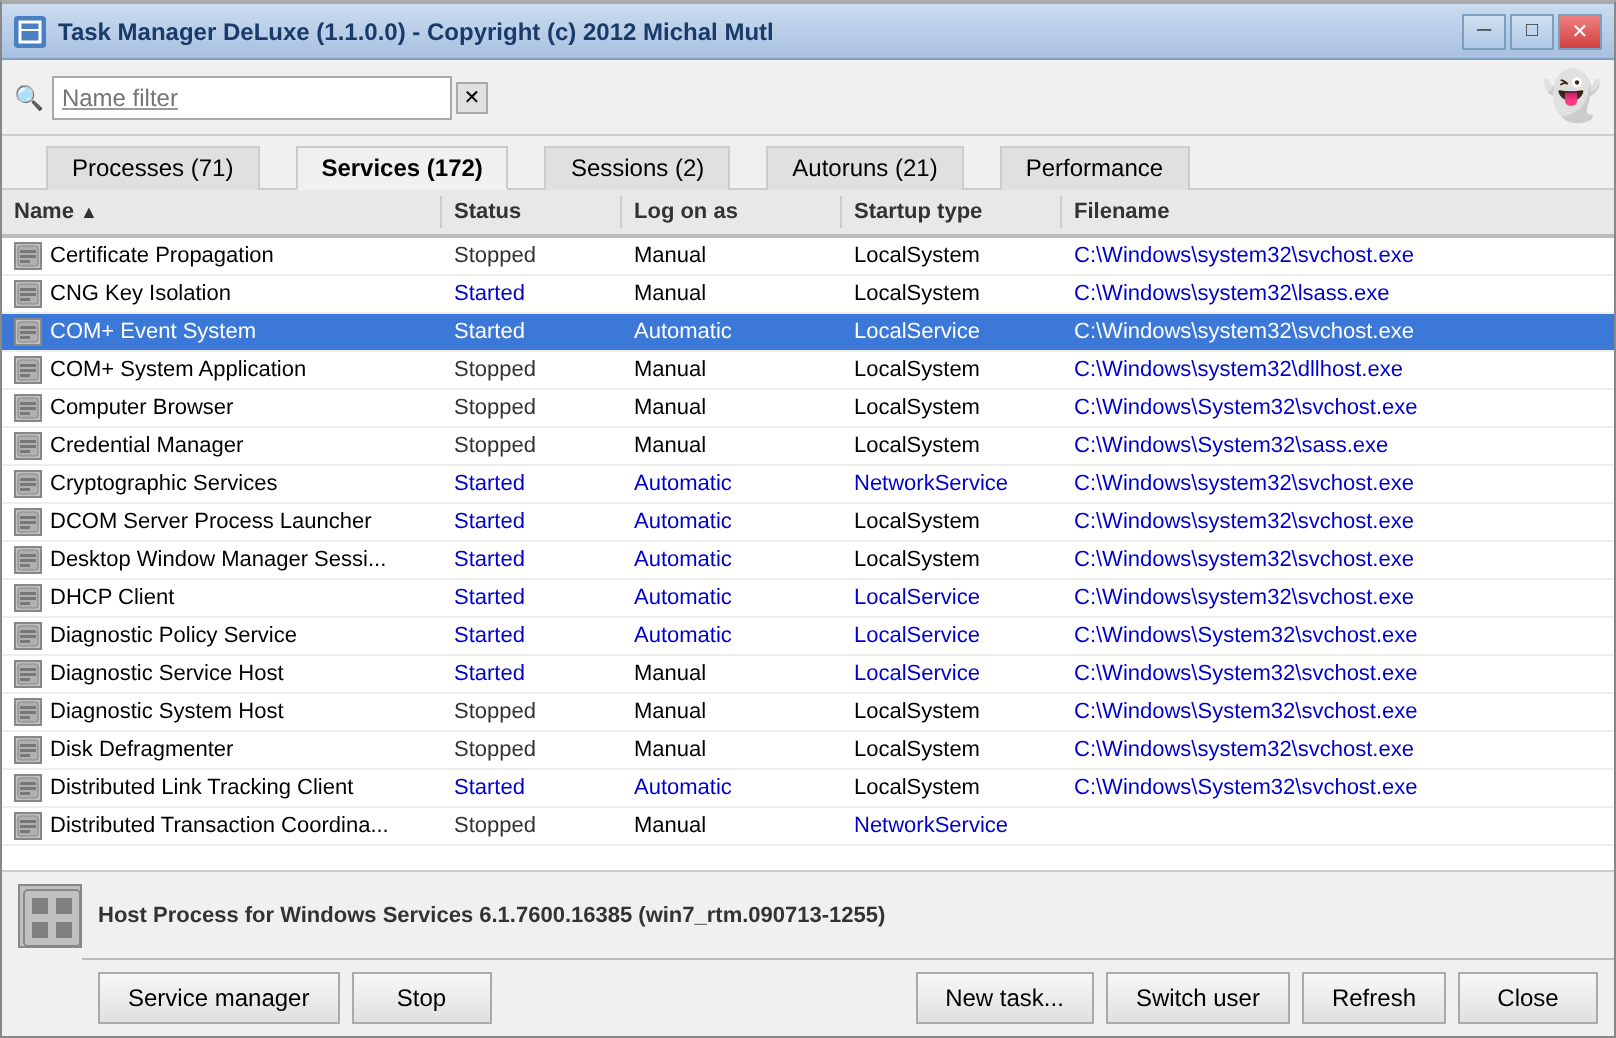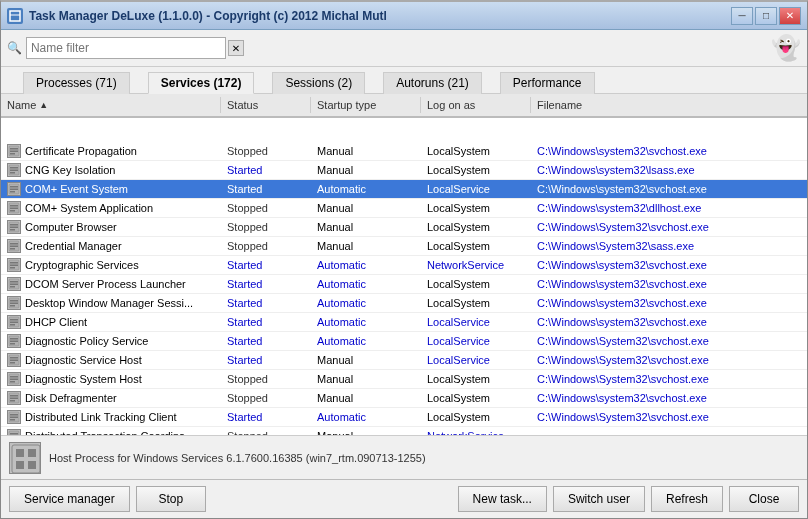--- a/index.html
+++ b/index.html
@@ -79,20 +79,21 @@
     }
 
     .name-filter-input {
       width: 200px;
       height: 22px;
       border: 1px solid #aaa;
       padding: 2px 4px;
       font-size: 12px;
       color: #999;
       background: white;
+      text-decoration: underline;
     }
 
     .filter-clear {
       width: 16px;
       height: 16px;
       border: 1px solid #aaa;
       background: #e0e0e0;
       cursor: pointer;
       display: flex;
       align-items: center;
@@ -139,37 +140,36 @@
     .table-header {
       display: grid;
       grid-template-columns: 220px 90px 110px 110px 1fr;
       background: #e8e8e8;
       border-bottom: 2px solid #bbb;
       padding: 3px 0;
     }
 
     .th {
       padding: 2px 6px;
-      font-weight: normal;
+      font-weight: bold;
       font-size: 11px;
       color: #333;
       border-right: 1px solid #ccc;
       cursor: pointer;
       display: flex;
       align-items: center;
       gap: 3px;
     }
 
     .th:last-child { border-right: none; }
 
     .table-body {
       flex: 1;
       overflow-y: auto;
       overflow-x: hidden;
-      margin-top: 24px;
     }
 
     .table-row {
       display: grid;
       grid-template-columns: 220px 90px 110px 110px 1fr;
       border-bottom: 1px solid #eee;
     }
 
     .table-row.selected {
       background: #3c78d8;
@@ -222,30 +222,31 @@
 
     .status-icon {
       width: 32px;
       height: 32px;
       background: #c0c0c0;
       border: 1px solid #888;
       flex-shrink: 0;
     }
 
     .status-text { font-size: 11px; color: #333; }
-    .status-text .line1 { font-weight: normal; }
+    .status-text .line1 { font-weight: bold; }
     .status-text .line2 { color: #555; }
 
     .bottom-bar {
       background: #f0f0f0;
       border-top: 1px solid #bbb;
       padding: 6px 8px;
       display: flex;
       align-items: center;
       gap: 6px;
+      margin-left: 40px;
     }
 
     .btn {
       padding: 4px 14px;
       border: 1px solid #aaa;
       background: linear-gradient(to bottom, #f8f8f8, #e0e0e0);
       cursor: pointer;
       font-size: 12px;
       height: 26px;
       min-width: 70px;
@@ -298,24 +299,24 @@
   <div class="content">
     <div class="table-header">
       <div class="th">
         <span>Name</span>
         <span class="sort-arrow">▲</span>
       </div>
       <div class="th">
         <span>Status</span>
       </div>
       <div class="th">
+        <span>Log on as</span>
+      </div>
+      <div class="th">
         <span>Startup type</span>
-      </div>
-      <div class="th">
-        <span>Log on as</span>
       </div>
       <div class="th">
         <span>Filename</span>
       </div>
     </div>
     <div class="table-body" id="table-body">
     <div class="table-row">
     <div class="td">
       <div class="row-icon">
         <svg viewBox="0 0 12 12">

